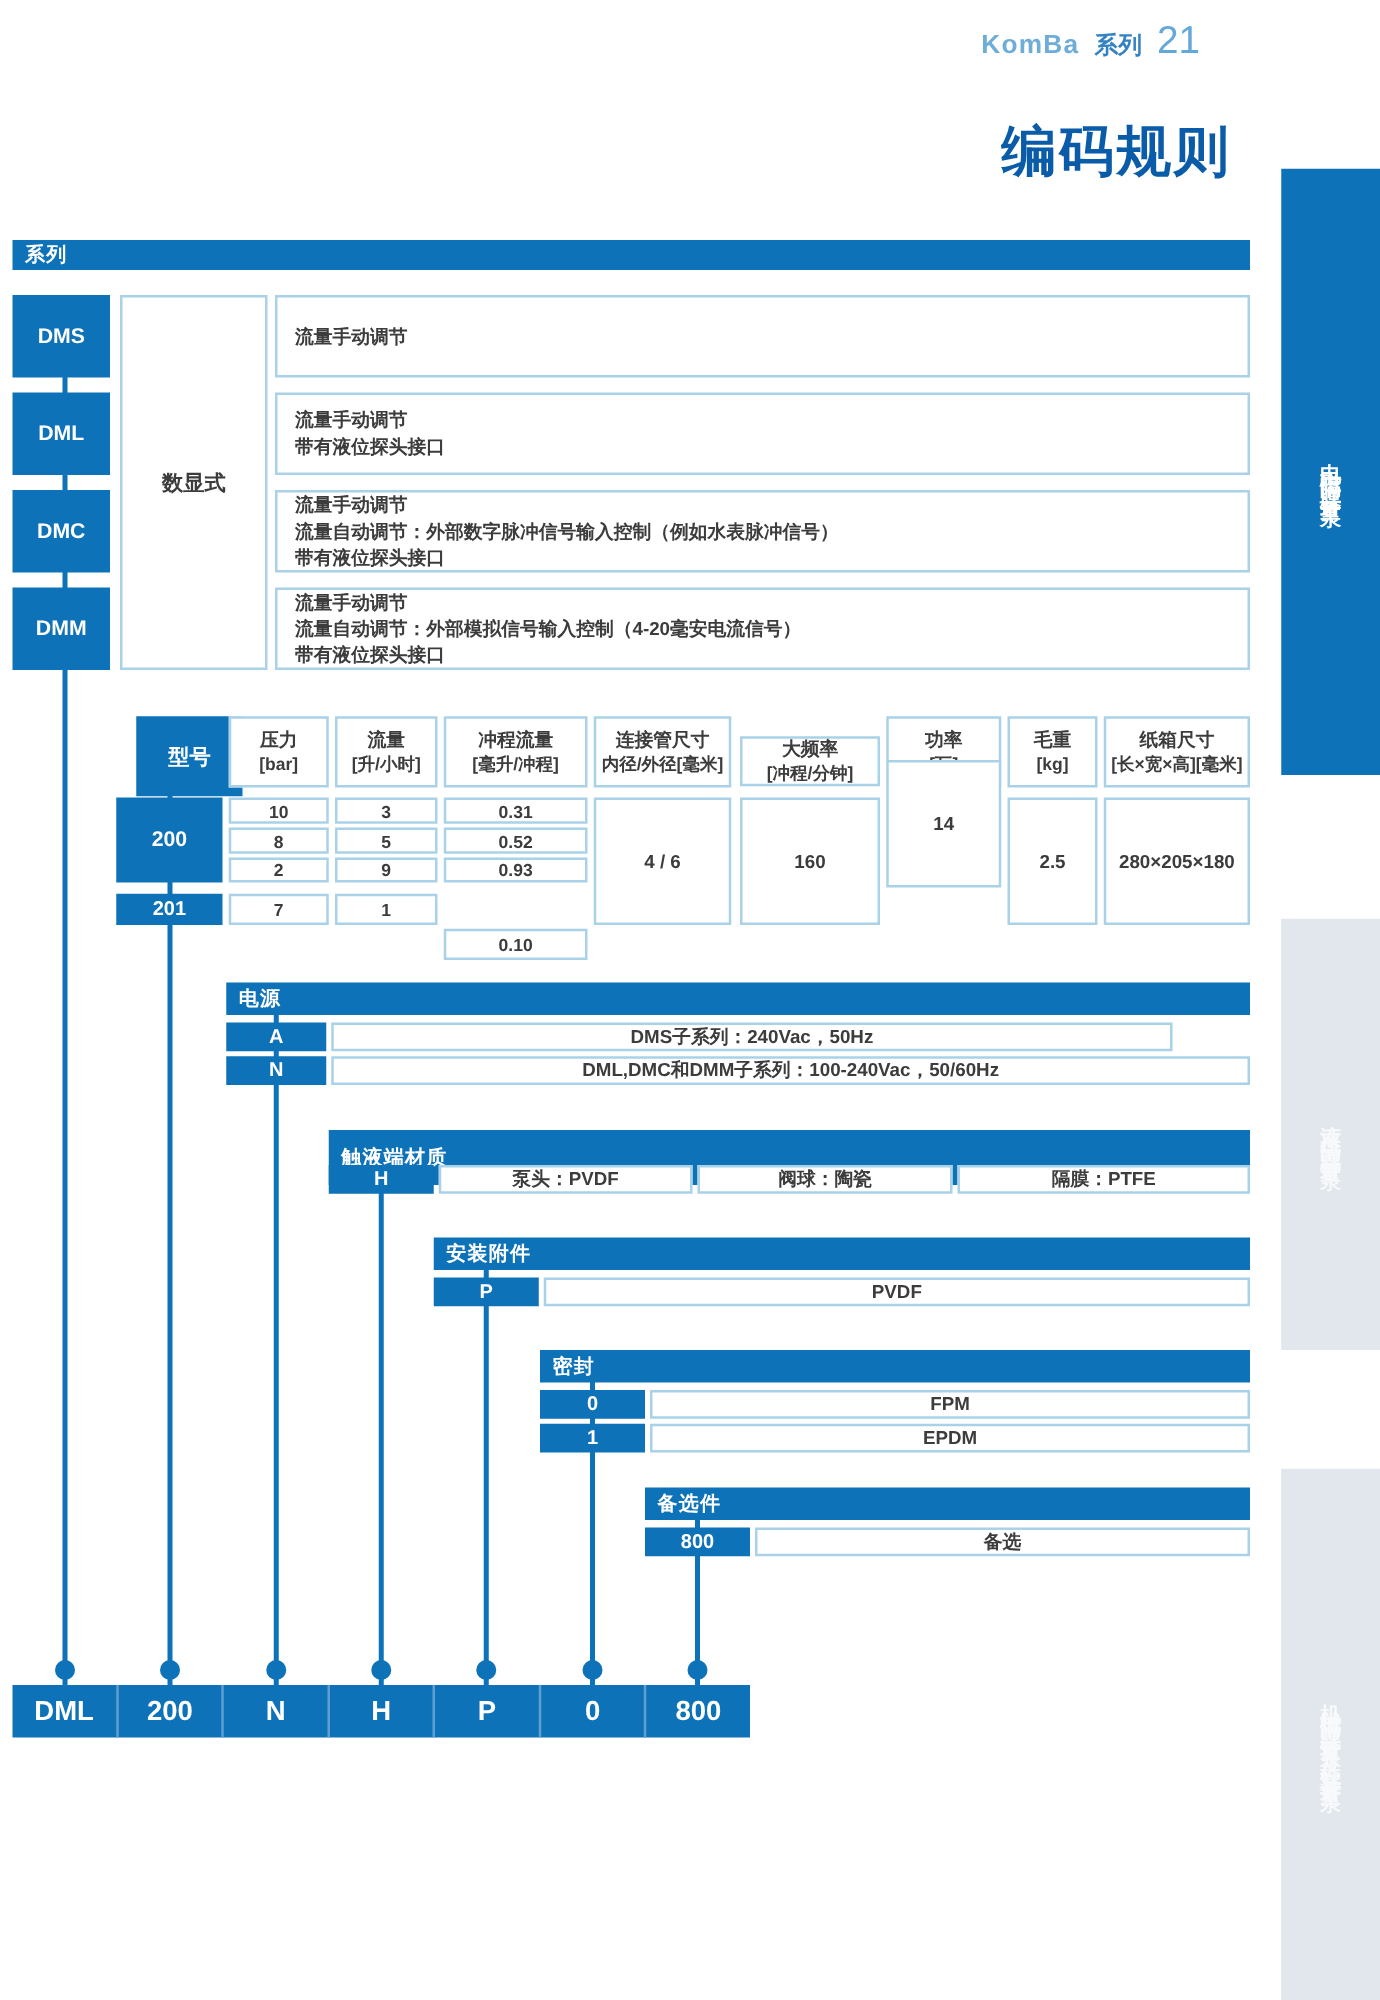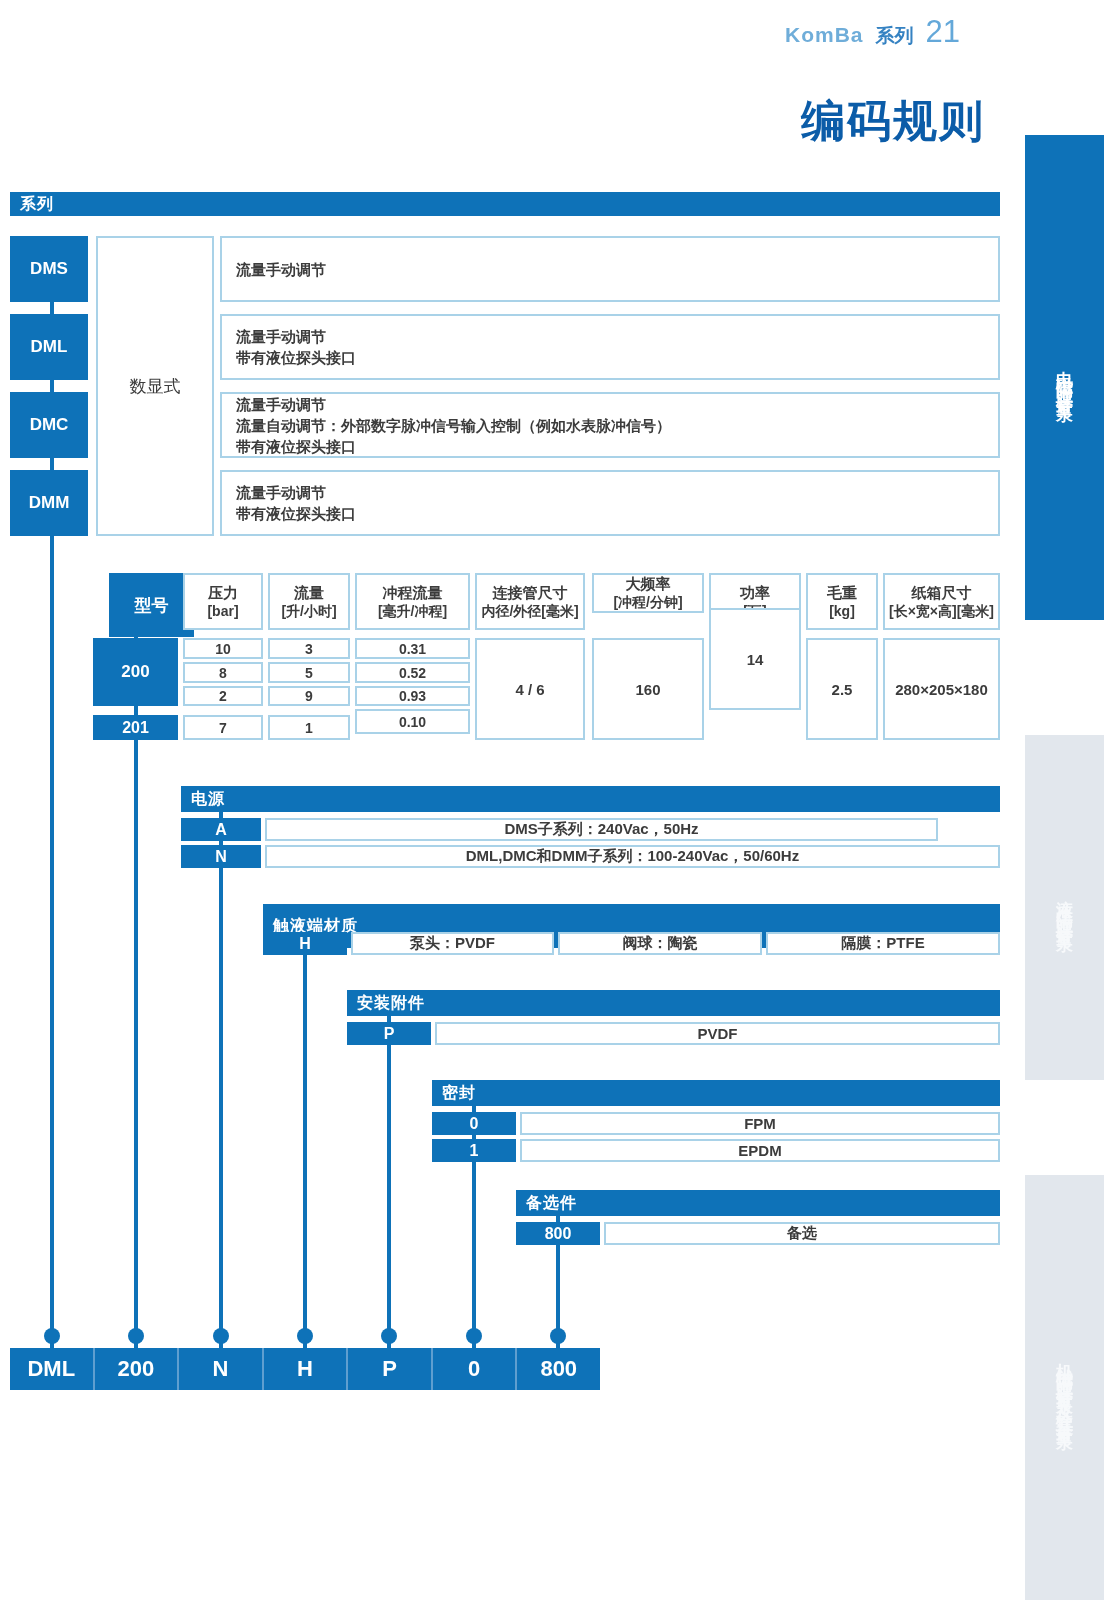--- a/index.html
+++ b/index.html
@@ -84,36 +84,37 @@
 <div class="vline" style="left:472px;top:1092px;height:256px"></div>
 <div class="vline" style="left:556px;top:1202px;height:146px"></div>
 
 <div class="abs bar" style="left:10px;top:192px;width:990px;height:24px">系列</div>
 
 <div class="abs code-cell" style="left:10px;top:236px;width:78px;height:66px">DMS</div>
 <div class="abs code-cell" style="left:10px;top:314px;width:78px;height:66px">DML</div>
 <div class="abs code-cell" style="left:10px;top:392px;width:78px;height:66px">DMC</div>
 <div class="abs code-cell" style="left:10px;top:470px;width:78px;height:66px">DMM</div>
 
-<div class="abs cell" style="left:96px;top:236px;width:118px;height:300px;font-size:17px;font-weight:normal">数显式</div>
+<div class="abs cell" style="left:96px;top:236px;width:118px;height:300px;font-size:17px;font-weight:bold">数显式</div>
 
 <div class="abs cell desc" style="left:220px;top:236px;width:780px;height:66px">
   <div>流量手动调节</div>
 </div>
 <div class="abs cell desc" style="left:220px;top:314px;width:780px;height:66px">
   <div>流量手动调节</div>
   <div>带有液位探头接口</div>
 </div>
 <div class="abs cell desc" style="left:220px;top:392px;width:780px;height:66px">
   <div>流量手动调节</div>
   <div>流量自动调节：外部数字脉冲信号输入控制（例如水表脉冲信号）</div>
   <div>带有液位探头接口</div>
 </div>
 <div class="abs cell desc" style="left:220px;top:470px;width:780px;height:66px">
   <div>流量手动调节</div>
+  <div>流量自动调节：外部模拟信号输入控制（4-20毫安电流信号）</div>
   <div>带有液位探头接口</div>
 </div>
 
 <div class="abs code-cell" style="left:109px;top:573px;width:85px;height:64px">型号</div>
 
 <div class="abs cell thcell" style="left:183px;top:573px;width:80px;height:57px">
   <div>压力</div>
   <div class="unit">[bar]</div>
 </div>
 <div class="abs cell thcell" style="left:268px;top:573px;width:82px;height:57px">
@@ -121,21 +122,21 @@
   <div class="unit">[升/小时]</div>
 </div>
 <div class="abs cell thcell" style="left:355px;top:573px;width:115px;height:57px">
   <div>冲程流量</div>
   <div class="unit">[毫升/冲程]</div>
 </div>
 <div class="abs cell thcell" style="left:475px;top:573px;width:110px;height:57px">
   <div>连接管尺寸</div>
   <div class="unit">内径/外径[毫米]</div>
 </div>
-<div class="abs cell thcell" style="left:592px;top:573px;width:112px;height:40px">
+<div class="abs cell thcell" style="left:592px;top:589px;width:112px;height:40px">
   <div>大频率</div>
   <div class="unit">[冲程/分钟]</div>
 </div>
 <div class="abs cell thcell" style="left:709px;top:573px;width:92px;height:57px">
   <div>功率</div>
   <div class="unit">[瓦]</div>
 </div>
 <div class="abs cell thcell" style="left:806px;top:573px;width:72px;height:57px">
   <div>毛重</div>
   <div class="unit">[kg]</div>
@@ -155,21 +156,21 @@
 <div class="abs cell small" style="left:183px;top:662px;width:80px;height:21px">8</div>
 <div class="abs cell small" style="left:268px;top:662px;width:82px;height:21px">5</div>
 <div class="abs cell small" style="left:355px;top:662px;width:115px;height:21px">0.52</div>
 
 <div class="abs cell small" style="left:183px;top:686px;width:80px;height:20px">2</div>
 <div class="abs cell small" style="left:268px;top:686px;width:82px;height:20px">9</div>
 <div class="abs cell small" style="left:355px;top:686px;width:115px;height:20px">0.93</div>
 
 <div class="abs cell small" style="left:183px;top:715px;width:80px;height:25px">7</div>
 <div class="abs cell small" style="left:268px;top:715px;width:82px;height:25px">1</div>
-<div class="abs cell small" style="left:355px;top:709px;width:115px;height:25px">0.10</div>
+<div class="abs cell small" style="left:355px;top:743px;width:115px;height:25px">0.10</div>
 
 <div class="abs cell" style="left:475px;top:638px;width:110px;height:102px">4 / 6</div>
 <div class="abs cell" style="left:592px;top:638px;width:112px;height:102px">160</div>
 <div class="abs cell" style="left:709px;top:608px;width:92px;height:102px">14</div>
 <div class="abs cell" style="left:806px;top:638px;width:72px;height:102px">2.5</div>
 <div class="abs cell" style="left:883px;top:638px;width:117px;height:102px">280×205×180</div>
 
 <div class="abs bar" style="left:181px;top:786px;width:819px;height:26px">电源</div>
 <div class="abs code-cell" style="left:181px;top:818px;width:80px;height:23px;font-size:16px">A</div>
 <div class="abs cell" style="left:265px;top:818px;width:673px;height:23px">DMS子系列：240Vac，50Hz</div>

